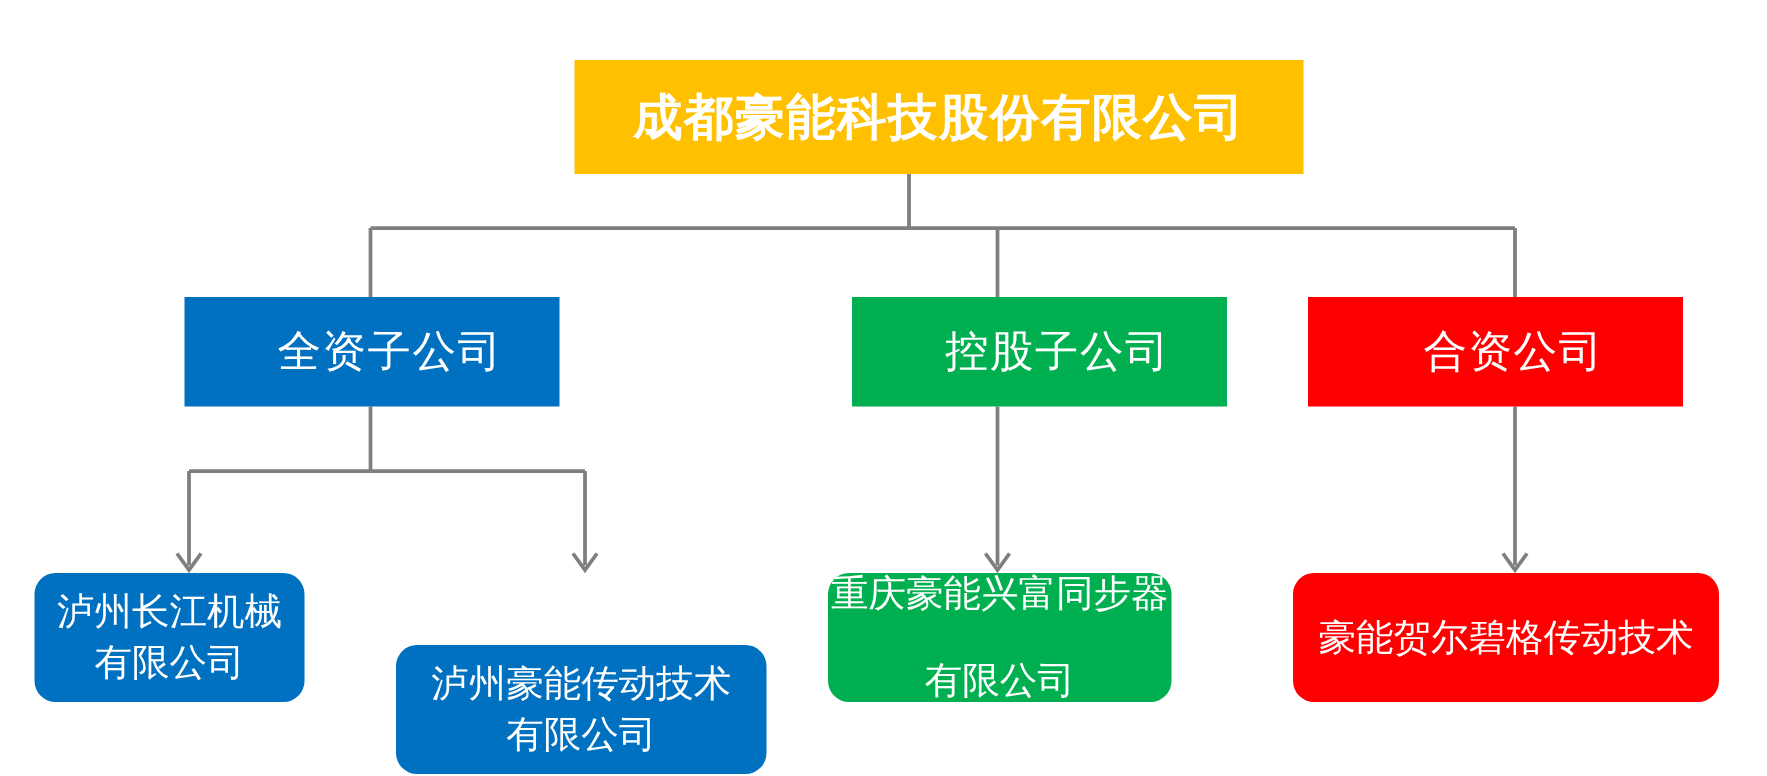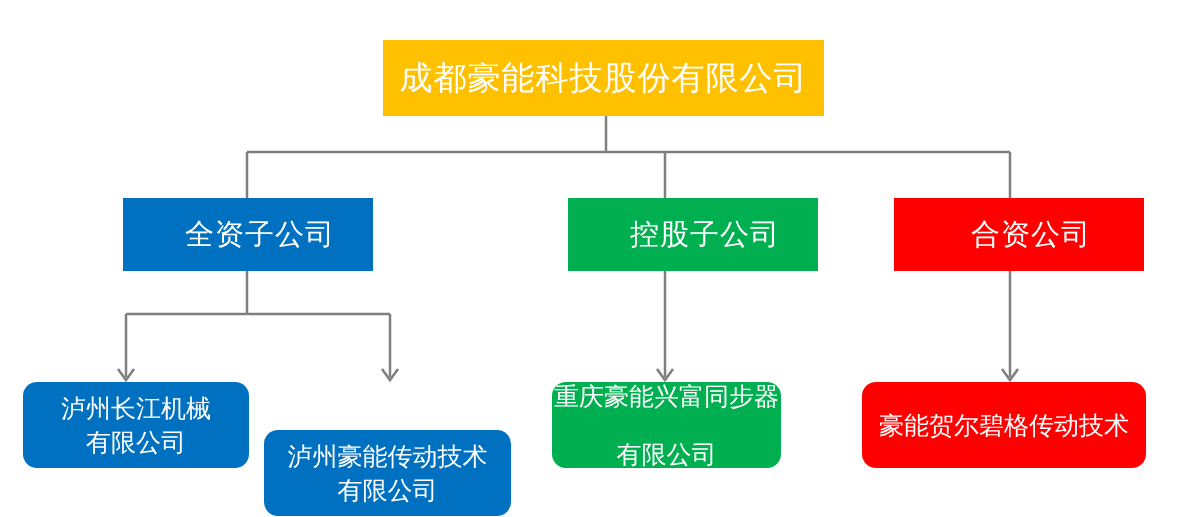--- a/index.html
+++ b/index.html
@@ -25,44 +25,44 @@
   .node {
     position: absolute;
     display: flex;
     align-items: center;
     justify-content: center;
     text-align: center;
     color: #ffffff;
     box-sizing: border-box;
   }
   .node-root {
-    left: 383px; top: 40px; width: 441px; height: 76px;
+    left: 383px; top: 40px; width: 486px; height: 76px;
     font-size: 33px;
-    font-weight: normal;
+    font-weight: bold;
     letter-spacing: 1px;
   }
   .node-cat {
     top: 198px; width: 250px; height: 73px;
     font-size: 29px;
     font-weight: normal;
     letter-spacing: 1px;
     padding-left: 24px;
   }
   .cat-0 { left: 123px; }
   .cat-1 { left: 568px; }
-  .cat-2 { left: 894px; }
+  .cat-2 { left: 872px; }
   .node-leaf {
     top: 382px; height: 86px;
     border-radius: 14px;
     font-size: 25px;
     font-weight: normal;
     flex-direction: column;
     line-height: 34px;
   }
-  .leaf-0 { left: 23px;  width: 226px; }
+  .leaf-0 { left: 23px;  width: 180px; }
   .leaf-1 { left: 264px; width: 247px; margin-top: 48px; }
   .leaf-2 { left: 552px; width: 229px; }
   .leaf-3 { left: 862px; width: 284px; }
   .leaf-line { display: block; }
 </style>
 </head>
 <body>
 
 <div class="canvas" data-bind-style="color:diagram.line_color" style="color: rgb(127, 127, 127);">
 

